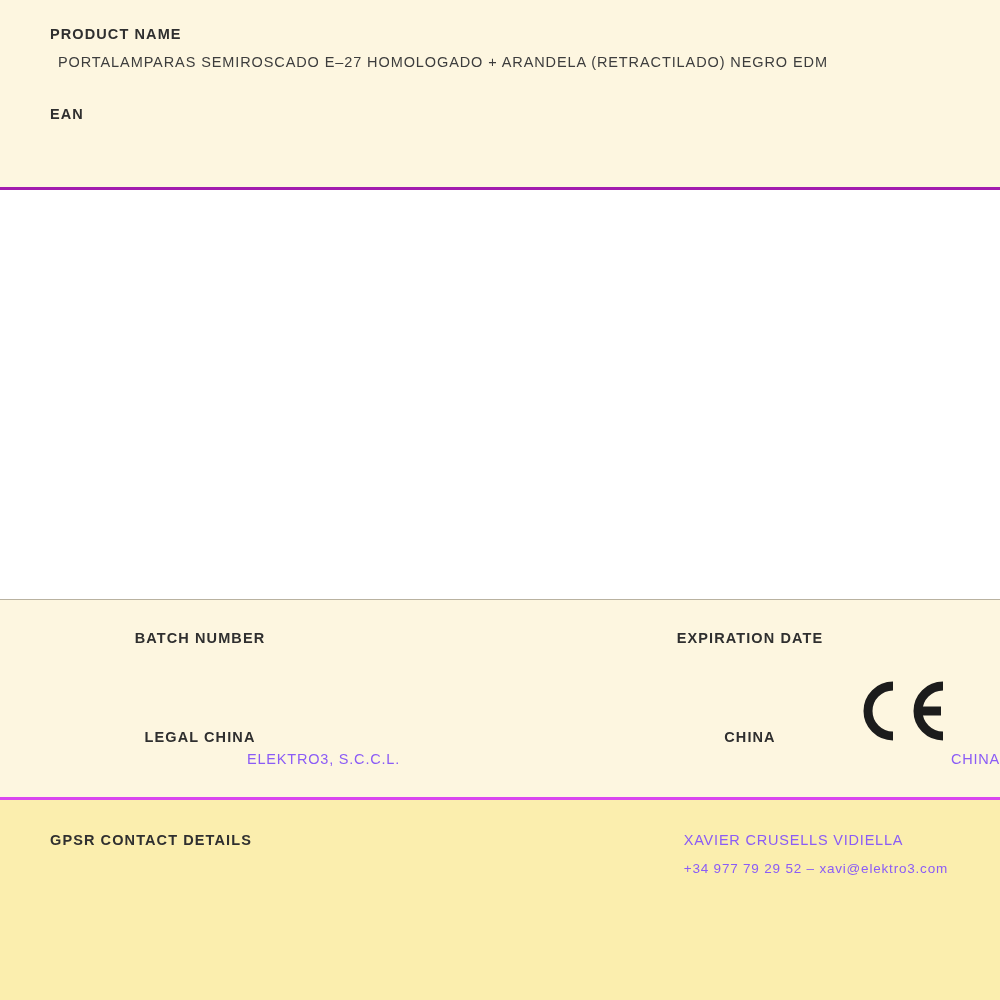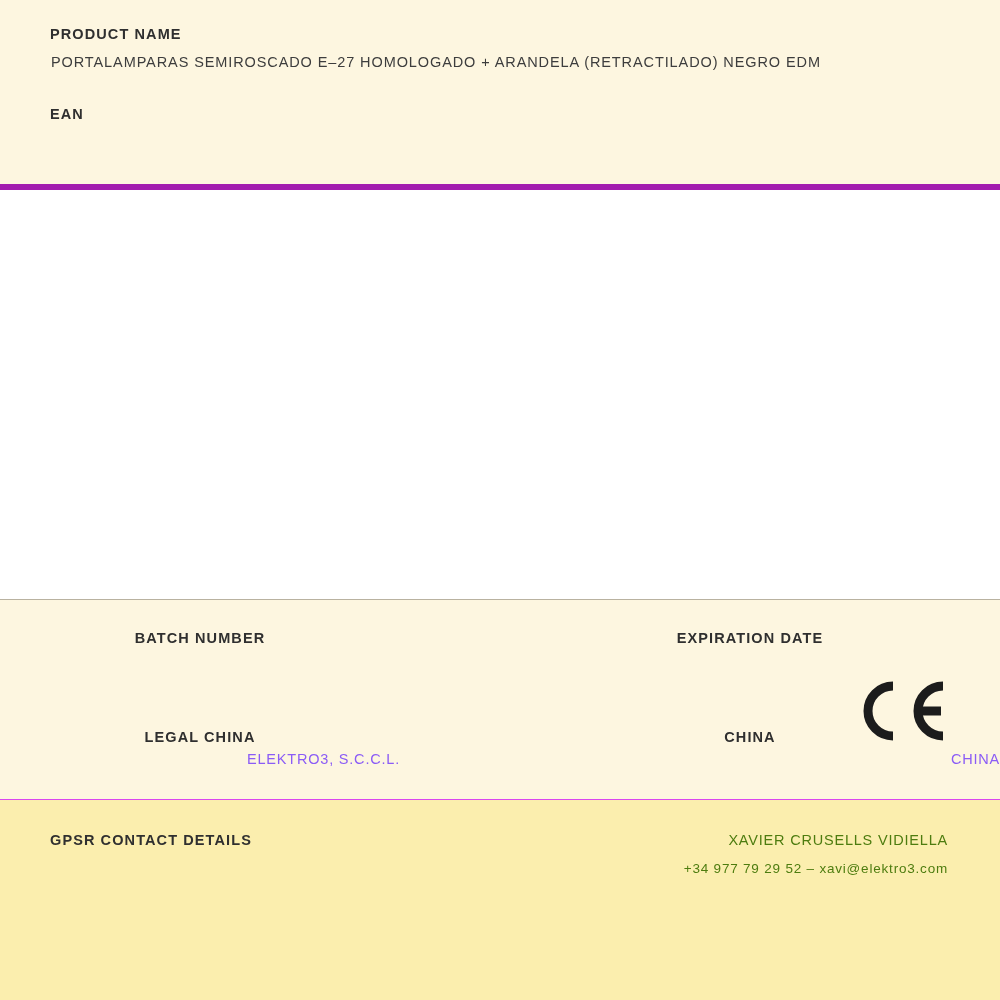--- a/index.html
+++ b/index.html
@@ -20,55 +20,55 @@
     display: flex;
     flex-direction: column;
     position: relative;
   }
 
   
   .top-section {
     background: #fdf6e0;
     padding: 26px 50px 22px 50px;
     box-sizing: border-box;
-    border-bottom: 6px solid #a21caf;
+    border-bottom: 3px solid #a21caf;
     height: 190px;
   }
   .field-label {
     font-size: 14.5px;
     font-weight: bold;
     letter-spacing: 1.1px;
     color: #2f2f2f;
     margin: 0 0 12px 0;
   }
   .field-value {
     font-size: 14.5px;
     letter-spacing: 0.9px;
     color: #3d3d3d;
-    margin: 1px;
+    margin: 8px;
   }
   .field-block + .field-block {
     margin-top: 36px;
   }
 
   
   .image-area {
     flex: 1 1 auto;
     background: #ffffff;
     border-bottom: 1px solid #b9b2a0;
     position: relative;
   }
 
   
   .details-section {
     background: #fdf6e0;
     height: 200px;
     box-sizing: border-box;
     position: relative;
-    border-bottom: 1px solid #d946ef;
+    border-bottom: 3px solid #d946ef;
     padding-top: 30px;
   }
   .details-row {
     display: flex;
     width: 100%;
   }
   .details-col {
     flex: 0 0 50%;
     text-align: center;
     box-sizing: border-box;
@@ -116,22 +116,22 @@
   }
   .footer-label {
     font-size: 14.5px;
     font-weight: bold;
     letter-spacing: 1.1px;
     color: #2f2f2f;
     white-space: nowrap;
     padding-top: 0px;
   }
   .footer-lines {
-    text-align: right;
-    color: #4d7c0f;
+    text-align: left;
+    color: #8b5cf6;
   }
   .footer-line {
     font-size: 14.5px;
     letter-spacing: 0.8px;
     margin: 0 0 13px 0;
   }
   .footer-line.small {
     font-size: 13.5px;
     margin-bottom: 0;
   }

